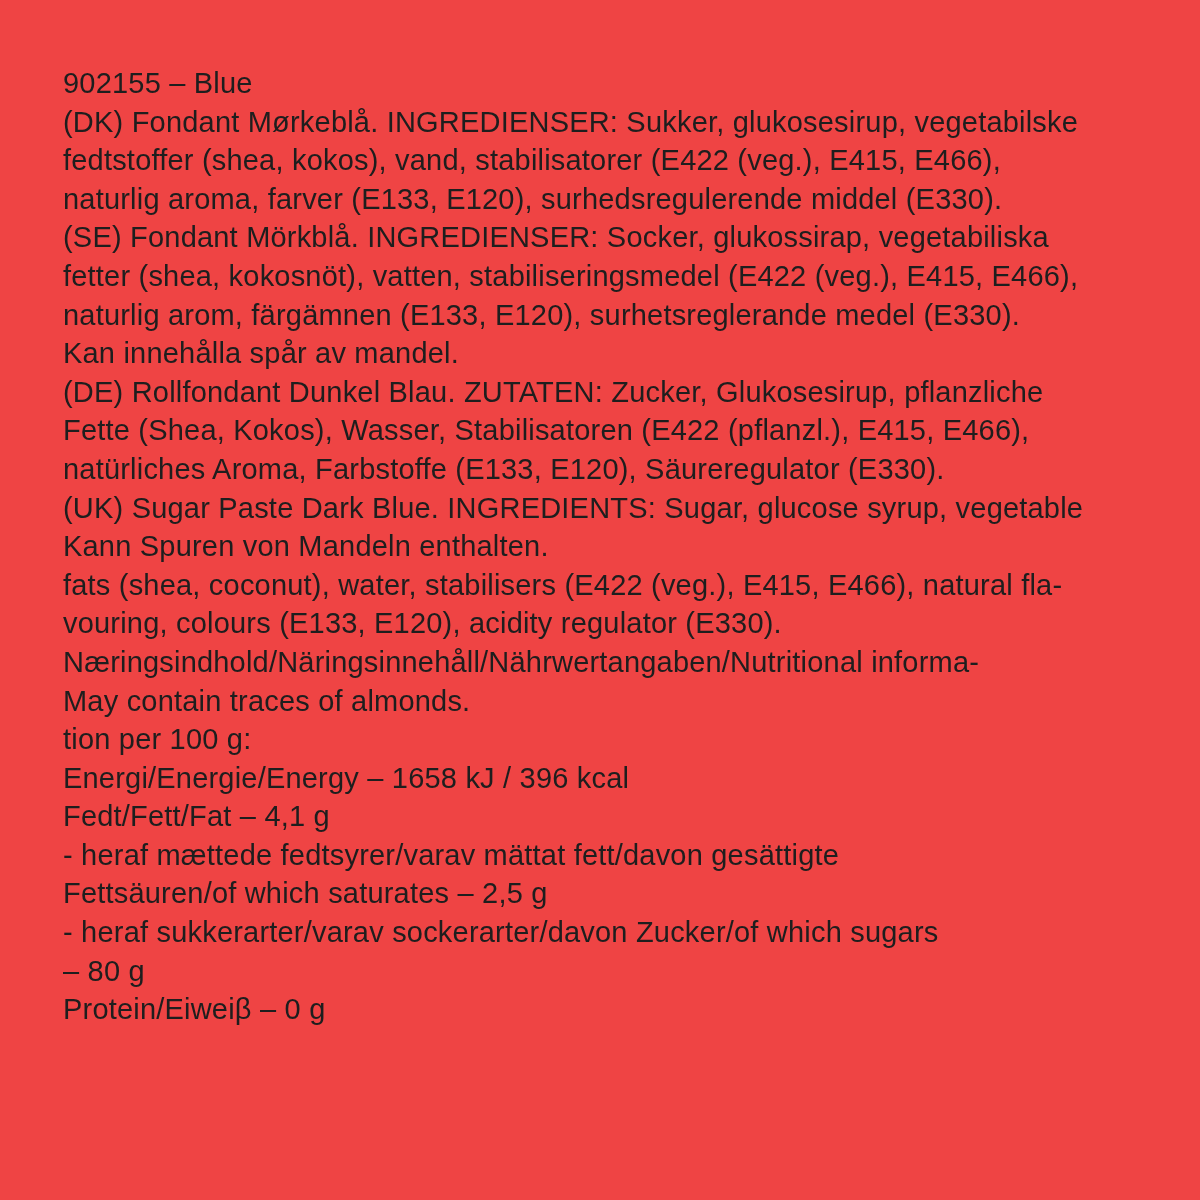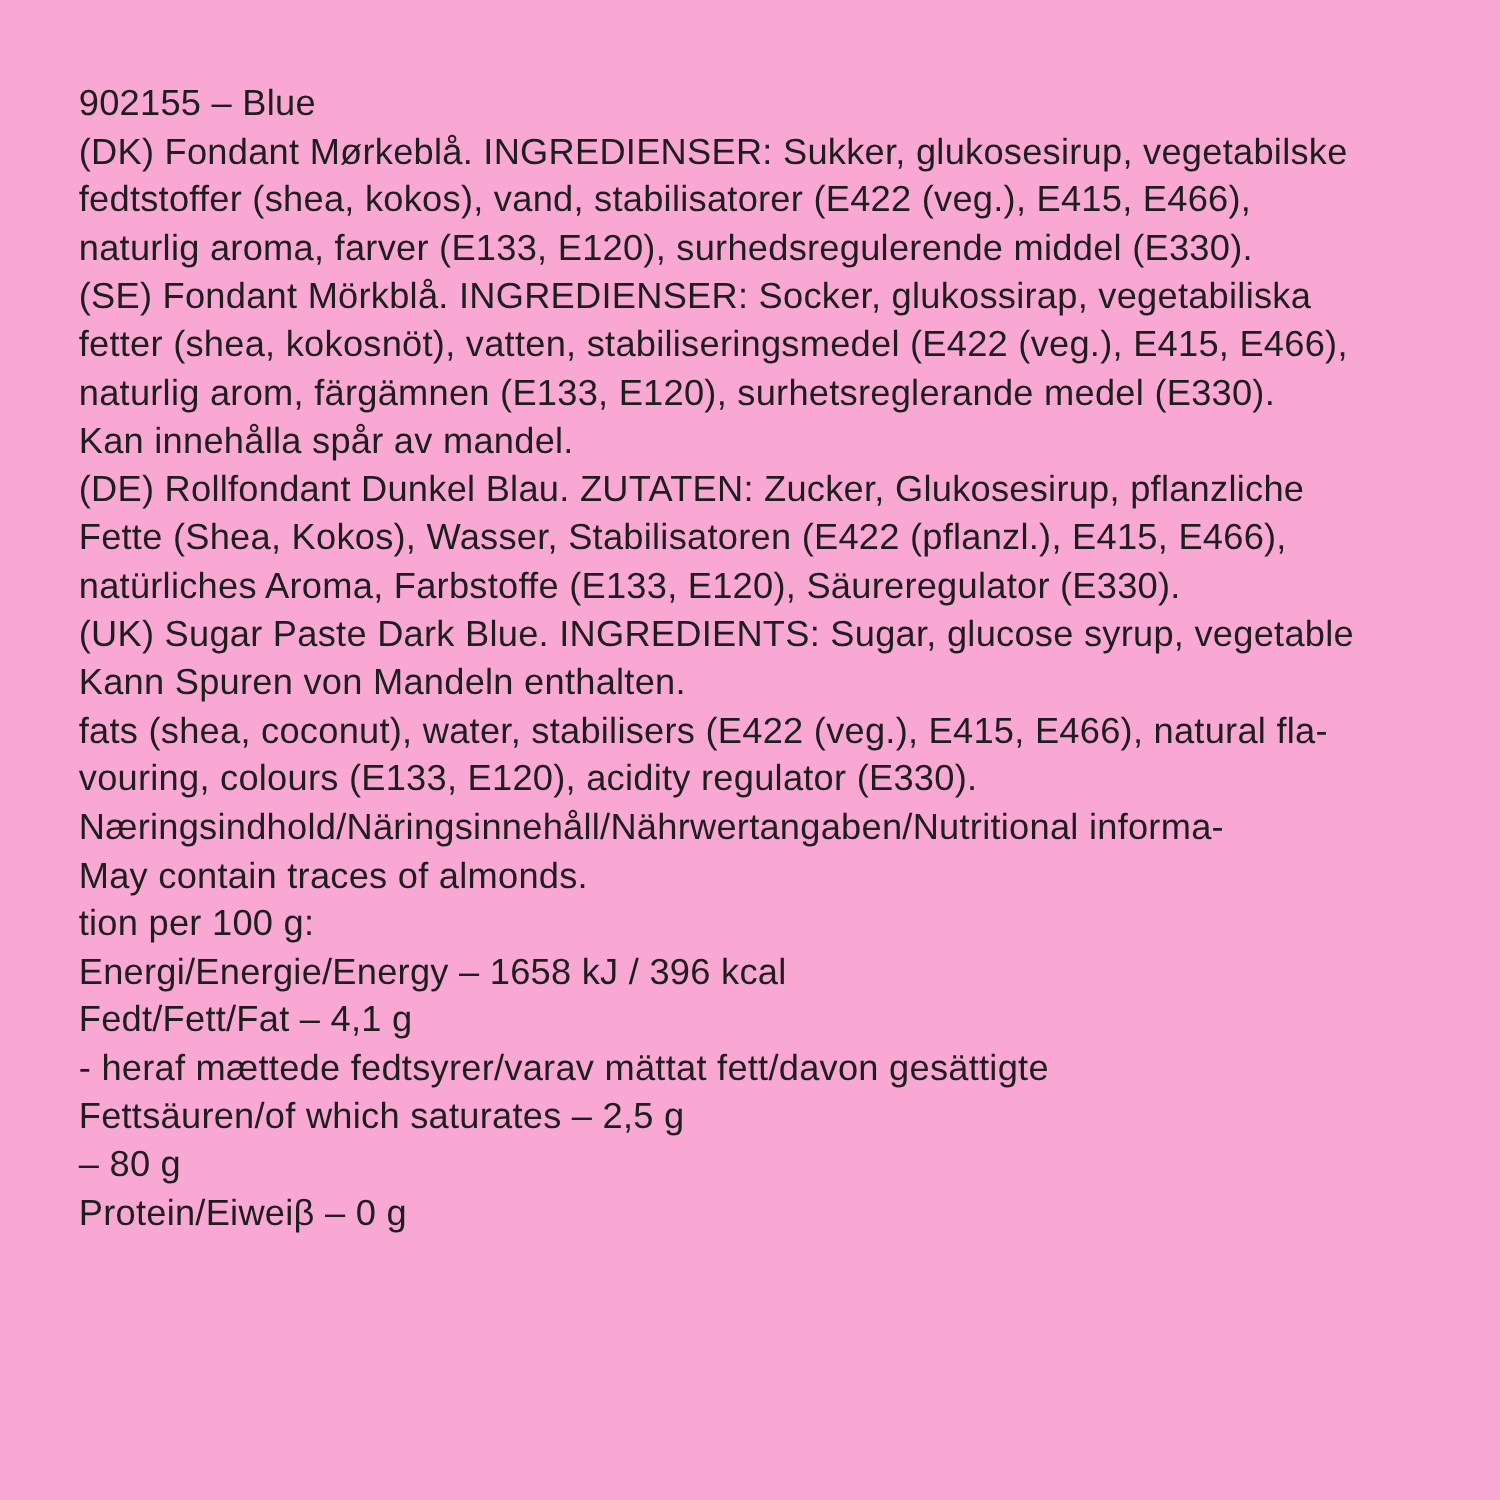--- a/index.html
+++ b/index.html
@@ -4,21 +4,21 @@
 <style>
   html, body {
     margin: 0;
     padding: 0;
     background: #ffffff;
   }
   .page {
     position: relative;
     width: 1200px;
     height: 1200px;
-    background: #f9a8d4;
+    background: #ef4444;
     overflow: hidden;
     font-family: "Liberation Sans", sans-serif;
   }
   .label-text-block {
     position: absolute;
     left: 63px;
     top: 64px;
     right: 20px;
     color: #1e1e1e;
     font-size: 29px;
@@ -51,16 +51,17 @@
       <div class="line">Kann Spuren von Mandeln enthalten.</div>
       <div class="line">fats (shea, coconut), water, stabilisers (E422 (veg.), E415, E466), natural fla-</div>
       <div class="line">vouring, colours (E133, E120), acidity regulator (E330).</div>
       <div class="line">Næringsindhold/Näringsinnehåll/Nährwertangaben/Nutritional informa-</div>
       <div class="line">May contain traces of almonds.</div>
       <div class="line">tion per 100 g:</div>
       <div class="line">Energi/Energie/Energy – 1658 kJ / 396 kcal</div>
       <div class="line">Fedt/Fett/Fat – 4,1 g</div>
       <div class="line">- heraf mættede fedtsyrer/varav mättat fett/davon gesättigte</div>
       <div class="line">Fettsäuren/of which saturates – 2,5 g</div>
+      <div class="line">- heraf sukkerarter/varav sockerarter/davon Zucker/of which sugars</div>
       <div class="line">– 80 g</div>
       <div class="line">Protein/Eiweiβ – 0 g</div>
     </div>
 </div>
 
 </body></html>

